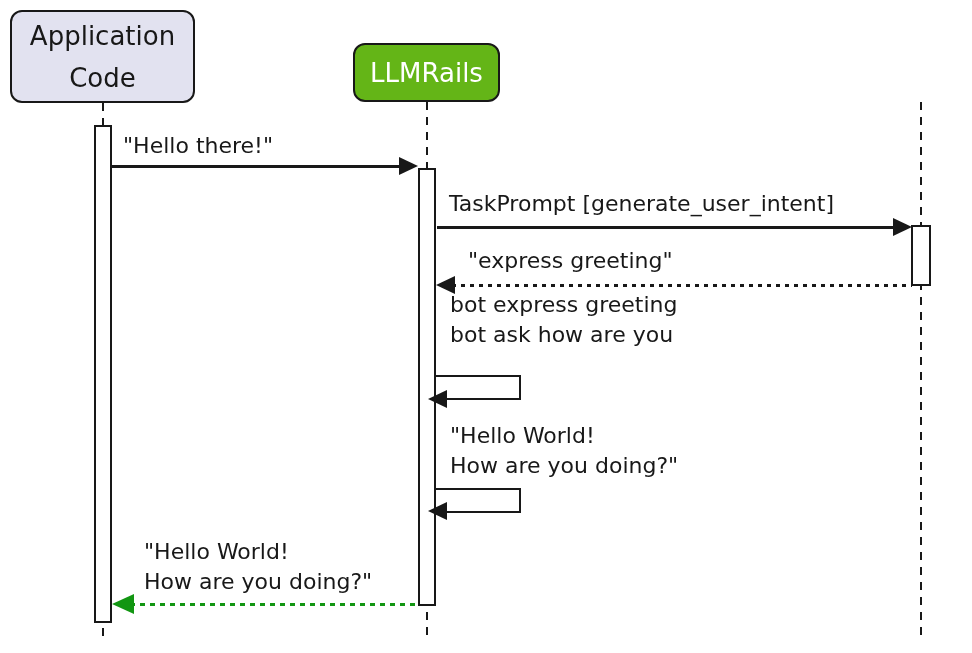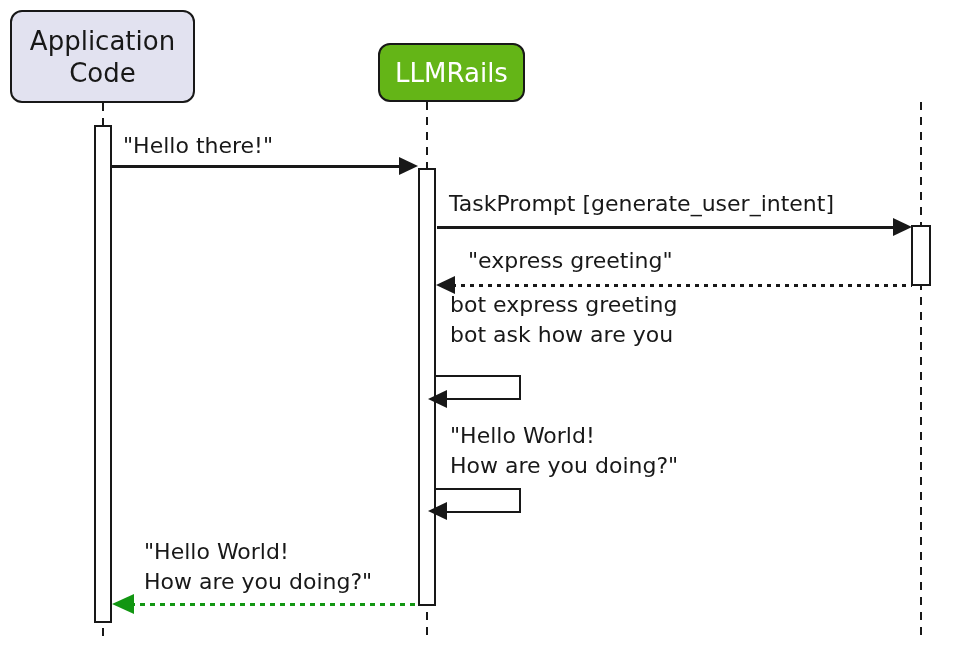--- a/index.html
+++ b/index.html
@@ -17,28 +17,28 @@
   
   .pbox {
     position: absolute;
     border: 2.5px solid #181818;
     border-radius: 12px;
     display: flex;
     align-items: center;
     justify-content: center;
     text-align: center;
     font-size: 26px;
-    line-height: 32px;
+    line-height: 42px;
     white-space: pre-line;
     background: #E2E2F0;
     color: #181818;
   }
   .pbox.green { background: #64B517; color: #ffffff; }
   .pbox-app  { left: 10px;  top: 10px; width: 185px; height: 93px; }
-  .pbox-rails{ left: 353px; top: 43px; width: 147px; height: 59px; margin-left: 25px; }
+  .pbox-rails{ left: 353px; top: 43px; width: 147px; height: 59px; }
   .pbox-llm  { left: 880px; top: 43px; width: 83px;  height: 59px; }
 
   
   .lifeline {
     position: absolute;
     width: 2px;
     background: repeating-linear-gradient(180deg, #181818 0 8px, transparent 8px 15px);
   }
   .ll-app   { left: 102px; top: 103px; height: 538px; }
   .ll-rails { left: 426px; top: 102px; height: 539px; }

